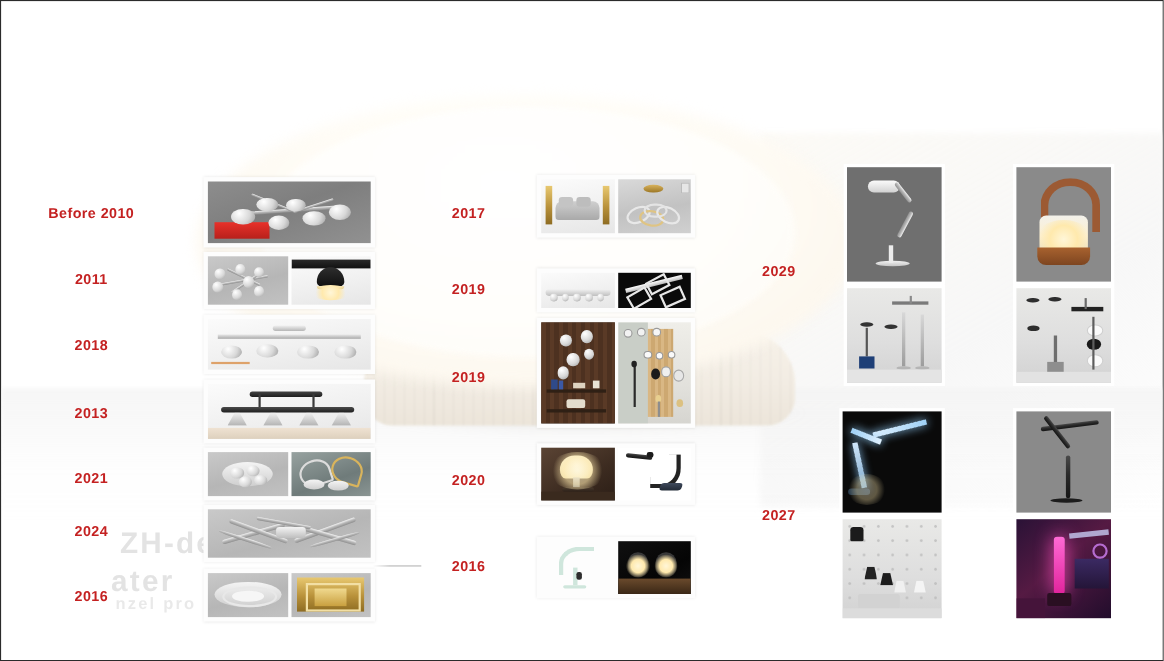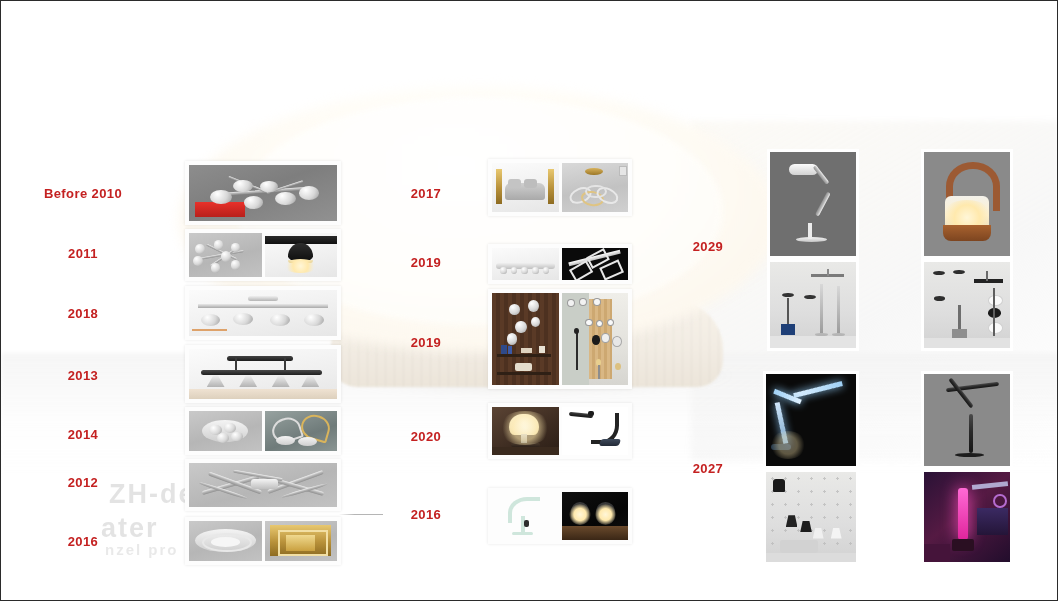--- a/index.html
+++ b/index.html
@@ -166,22 +166,22 @@
 
   <div class="watermark wm1">ZH-de</div>
   <div class="watermark wm2">ater</div>
   <div class="watermark wm3">nzel pro</div>
 
 
   <div class="year" style="left:22px;top:185px;width:120px;">Before 2010</div>
   <div class="year" style="left:36px;top:245px;width:92px;">2011</div>
   <div class="year" style="left:36px;top:305px;width:92px;">2018</div>
   <div class="year" style="left:36px;top:367px;width:92px;">2013</div>
-  <div class="year" style="left:36px;top:426px;width:92px;">2014</div>
-  <div class="year" style="left:36px;top:474px;width:92px;">2012</div>
+  <div class="year" style="left:36px;top:426px;width:92px;">2021</div>
+  <div class="year" style="left:36px;top:474px;width:92px;">2024</div>
   <div class="year" style="left:36px;top:533px;width:92px;">2016</div>
 
   <div class="year" style="left:382px;top:185px;width:86px;">2017</div>
   <div class="year" style="left:382px;top:254px;width:86px;">2019</div>
   <div class="year" style="left:382px;top:334px;width:86px;">2019</div>
   <div class="year" style="left:382px;top:428px;width:86px;">2020</div>
   <div class="year" style="left:382px;top:506px;width:86px;">2016</div>
   <div class="connector" style="left:338px;top:513px;width:44px;"></div>
 
   <div class="year" style="left:664px;top:238px;width:86px;">2029</div>

